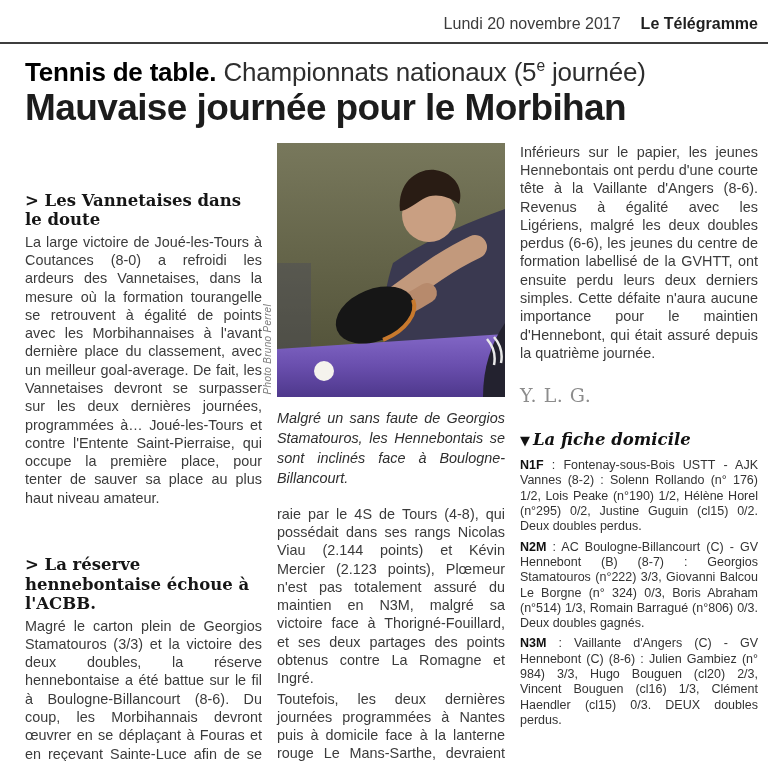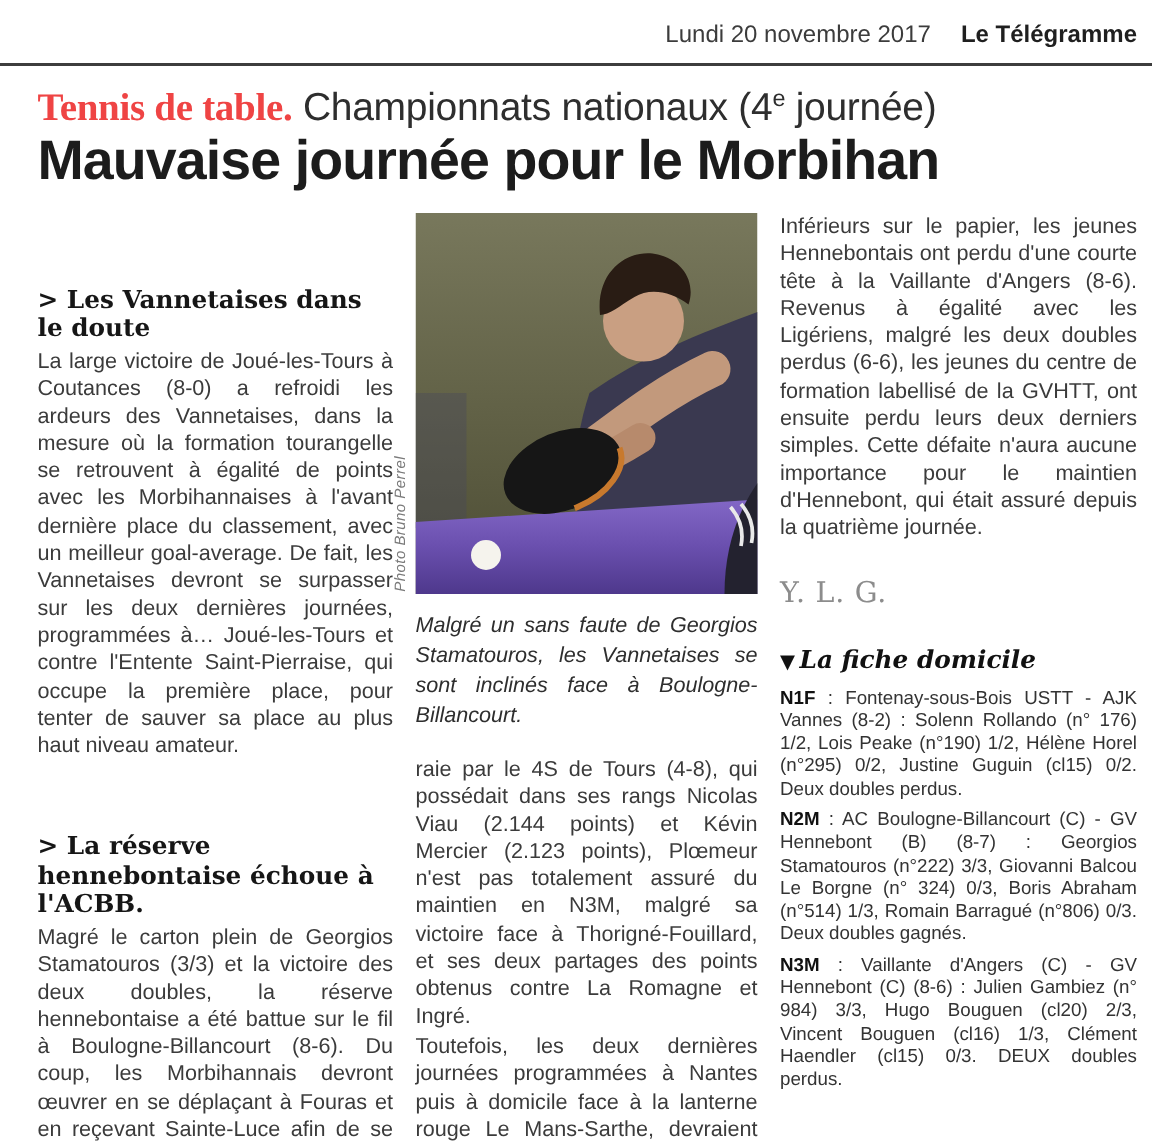--- a/index.html
+++ b/index.html
@@ -91,21 +91,21 @@
 
     <div class="masthead">
       <span>Lundi 20 novembre 2017</span>
       <span class="brand">Le Télégramme</span>
     </div>
   </div>
   <hr class="rule">
   <div class="inner">
 
     <div class="kicker">
-      <span class="section" id="kicker-section" style="color: #ef4444; font-family: Liberation Serif, serif;">Tennis de table.</span><span> Championnats nationaux (4</span><sup>e</sup><span> journée)</span>
+      <span class="section" id="kicker-section" style="color: #000000;">Tennis de table.</span><span> Championnats nationaux (5</span><sup>e</sup><span> journée)</span>
     </div>
 
     <h1 class="headline">Mauvaise journée pour le Morbihan</h1>
 
     <div class="cols">
 
       <div class="col">
         <div class="section-block">
           <h3 class="subhead">&gt; Les Vannetaises dans le doute</h3>
           <p class="body-p">La large victoire de Joué-les-Tours à Coutances (8-0) a refroidi les ardeurs des Vannetaises, dans la mesure où la formation tourangelle se retrouvent à égalité de points avec les Morbihannaises à l'avant dernière place du classement, avec un meilleur goal-average. De fait, les Vannetaises devront se surpasser sur les deux dernières journées, programmées à… Joué-les-Tours et contre l'Entente Saint-Pierraise, qui occupe la première place, pour tenter de sauver sa place au plus haut niveau amateur.</p>
@@ -144,21 +144,21 @@
             <path d="M150 150 C134 160 122 166 110 171" stroke="#b78a6c" stroke-width="20" stroke-linecap="round" fill="none"></path>
             <path d="M0 206 L228 191 L228 254 L0 254 Z" fill="url(#tableGrad)"></path>
             <ellipse cx="98" cy="172" rx="41" ry="26" fill="#161616" transform="rotate(-22 98 172)"></ellipse>
             <ellipse cx="98" cy="172" rx="41" ry="26" fill="none" stroke="#c8792d" stroke-width="4" stroke-dasharray="55 160" transform="rotate(-22 98 172)"></ellipse>
             <path d="M206 254 L228 254 L228 180 C214 200 206 225 206 254 Z" fill="#23222f"></path>
             <path d="M210 196 C216 203 219 212 217 222 M217 194 C223 201 226 210 224 220" stroke="#e9e9e9" stroke-width="2.5" fill="none"></path>
             <circle cx="47" cy="228" r="10" fill="#f5f3ed"></circle>
           </svg>
           <span class="credit">Photo Bruno Perrel</span>
         </div>
-        <p class="caption">Malgré un sans faute de Georgios Stamatouros, les Vannetaises se sont inclinés face à Boulogne-Billancourt.</p>
+        <p class="caption">Malgré un sans faute de Georgios Stamatouros, les Hennebontais se sont inclinés face à Boulogne-Billancourt.</p>
         <p class="body-p">raie par le 4S de Tours (4-8), qui possédait dans ses rangs Nicolas Viau (2.144 points) et Kévin Mercier (2.123 points), Plœmeur n'est pas totalement assuré du maintien en N3M, malgré sa victoire face à Thorigné-Fouillard, et ses deux partages des points obtenus contre La Romagne et Ingré.</p>
         <p class="body-p">Toutefois, les deux dernières journées programmées à Nantes puis à domicile face à la lanterne rouge Le Mans-Sarthe, devraient être suffisant pour le renouvellement du bail.</p>
       </div>
 
       <div class="col">
         <p class="body-p">Inférieurs sur le papier, les jeunes Hennebontais ont perdu d'une courte tête à la Vaillante d'Angers (8-6). Revenus à égalité avec les Ligériens, malgré les deux doubles perdus (6-6), les jeunes du centre de formation labellisé de la GVHTT, ont ensuite perdu leurs deux derniers simples. Cette défaite n'aura aucune importance pour le maintien d'Hennebont, qui était assuré depuis la quatrième journée.</p>
         <div class="byline">Y. L. G.</div>
         <div class="fiche-title">
           <span class="tri">▼</span><span>La fiche domicile</span>
         </div>

